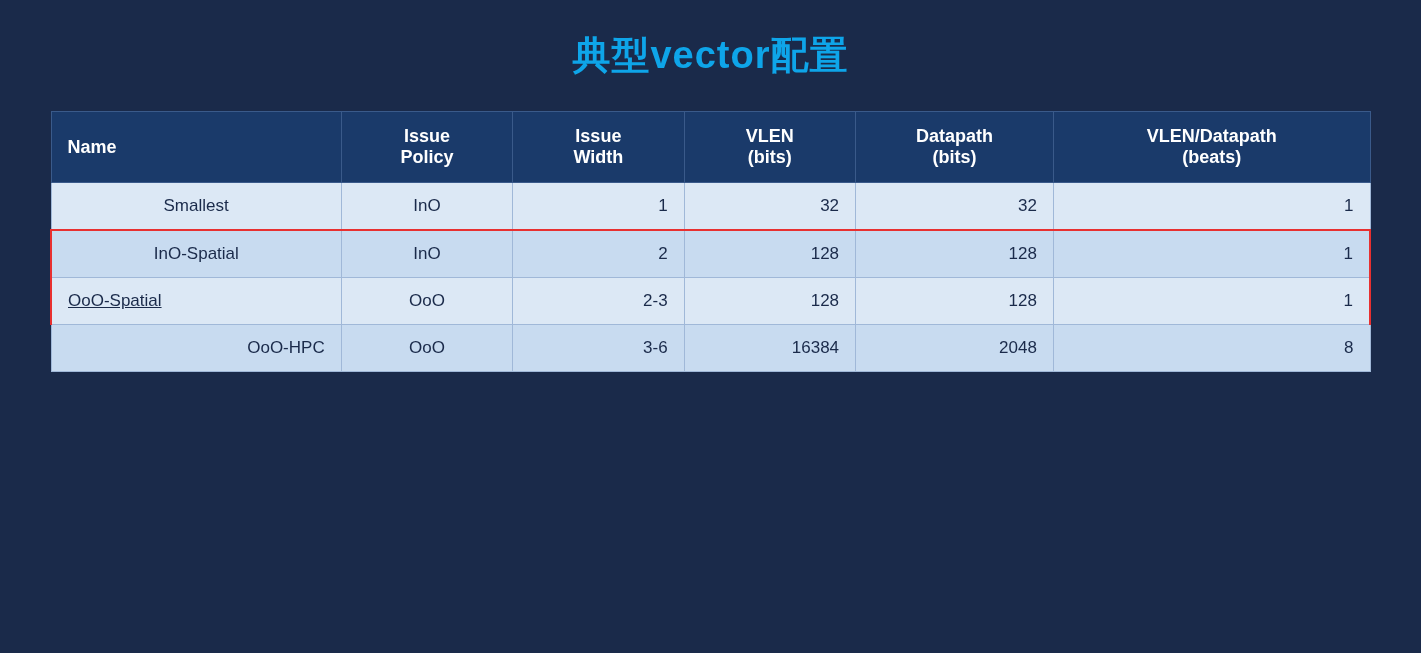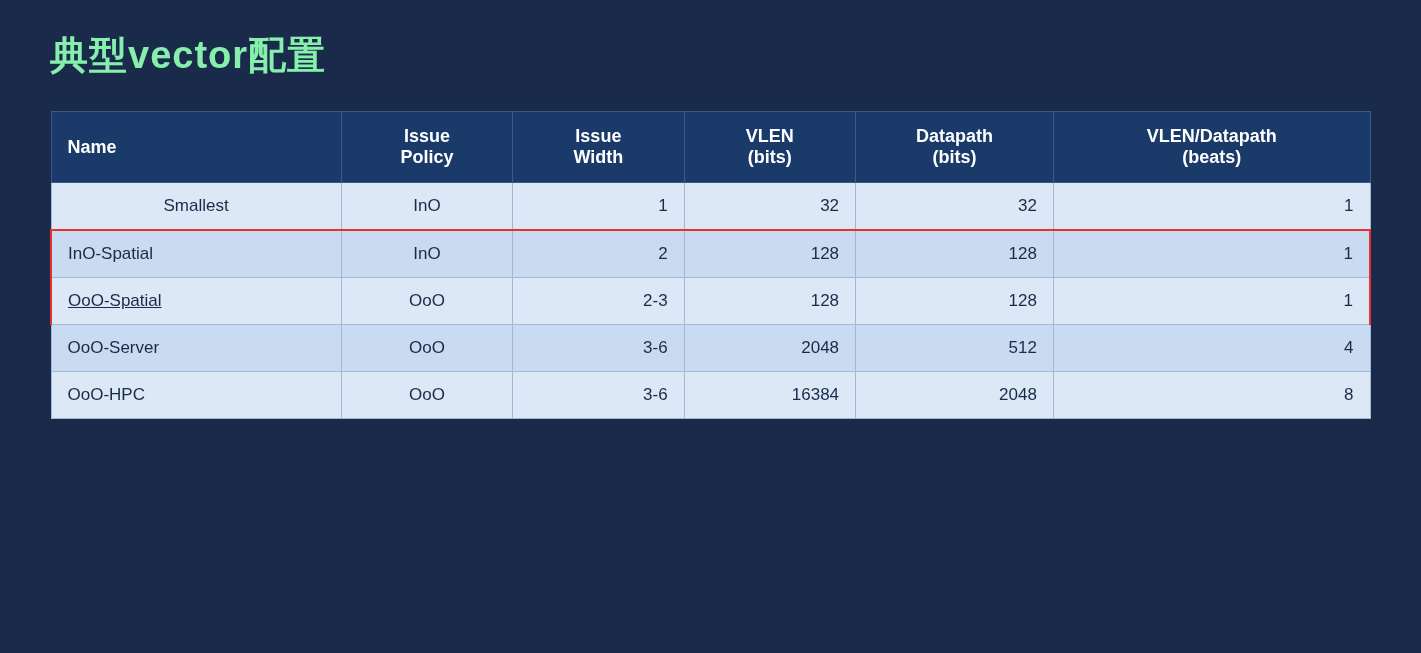--- a/index.html
+++ b/index.html
@@ -9,25 +9,26 @@
       height: 653px;
       background: #1a2a4a;
       font-family: Arial, sans-serif;
       display: flex;
       flex-direction: column;
       padding: 30px 50px 30px 50px;
       overflow: hidden;
     }
 
     .page-title {
-      color: #86efac;
+      color: #0ea5e9;
       font-size: 38px;
       font-weight: bold;
       margin-bottom: 30px;
       letter-spacing: 1px;
+      text-align: center;
     }
 
     .table-container {
       flex: 1;
       display: flex;
       flex-direction: column;
     }
 
     table {
       width: 100%;
@@ -126,45 +127,37 @@
     <tbody id="table-body">
     <tr>
           <td style="text-align: center;">Smallest</td>
           <td style="text-align: center;">InO</td>
           <td style="text-align: right;">1</td>
           <td style="text-align: right;">32</td>
           <td style="text-align: right;">32</td>
           <td style="text-align: right;">1</td>
         </tr>
         <tr class="highlight-left highlight-right highlight-top">
-          <td style="text-align: left; border-left: 2.5px solid rgb(232, 48, 48); border-top: 2.5px solid rgb(232, 48, 48);">InO-Spatial</td>
+          <td style="text-align: center; border-left: 2.5px solid rgb(232, 48, 48); border-top: 2.5px solid rgb(232, 48, 48);">InO-Spatial</td>
           <td style="text-align: center; border-top: 2.5px solid rgb(232, 48, 48);">InO</td>
           <td style="text-align: right; border-top: 2.5px solid rgb(232, 48, 48);">2</td>
           <td style="text-align: right; border-top: 2.5px solid rgb(232, 48, 48);">128</td>
           <td style="text-align: right; border-top: 2.5px solid rgb(232, 48, 48);">128</td>
           <td style="text-align: right; border-right: 2.5px solid rgb(232, 48, 48); border-top: 2.5px solid rgb(232, 48, 48);">1</td>
         </tr>
         <tr class="highlight-left highlight-right">
           <td style="text-align: left; border-left: 2.5px solid rgb(232, 48, 48); text-decoration: underline;">OoO-Spatial</td>
           <td style="text-align: center;">OoO</td>
           <td style="text-align: right;">2-3</td>
           <td style="text-align: right;">128</td>
           <td style="text-align: right;">128</td>
           <td style="text-align: right; border-right: 2.5px solid rgb(232, 48, 48);">1</td>
         </tr>
         <tr>
-          <td style="text-align: left;">OoO-Server</td>
-          <td style="text-align: center;">OoO</td>
-          <td style="text-align: right;">3-6</td>
-          <td style="text-align: right;">2048</td>
-          <td style="text-align: right;">512</td>
-          <td style="text-align: right;">4</td>
-        </tr>
-        <tr>
-          <td style="text-align: left;">OoO-HPC</td>
+          <td style="text-align: right;">OoO-HPC</td>
           <td style="text-align: center;">OoO</td>
           <td style="text-align: right;">3-6</td>
           <td style="text-align: right;">16384</td>
           <td style="text-align: right;">2048</td>
           <td style="text-align: right;">8</td>
         </tr>
       </tbody>
   </table>
 </div>
 

